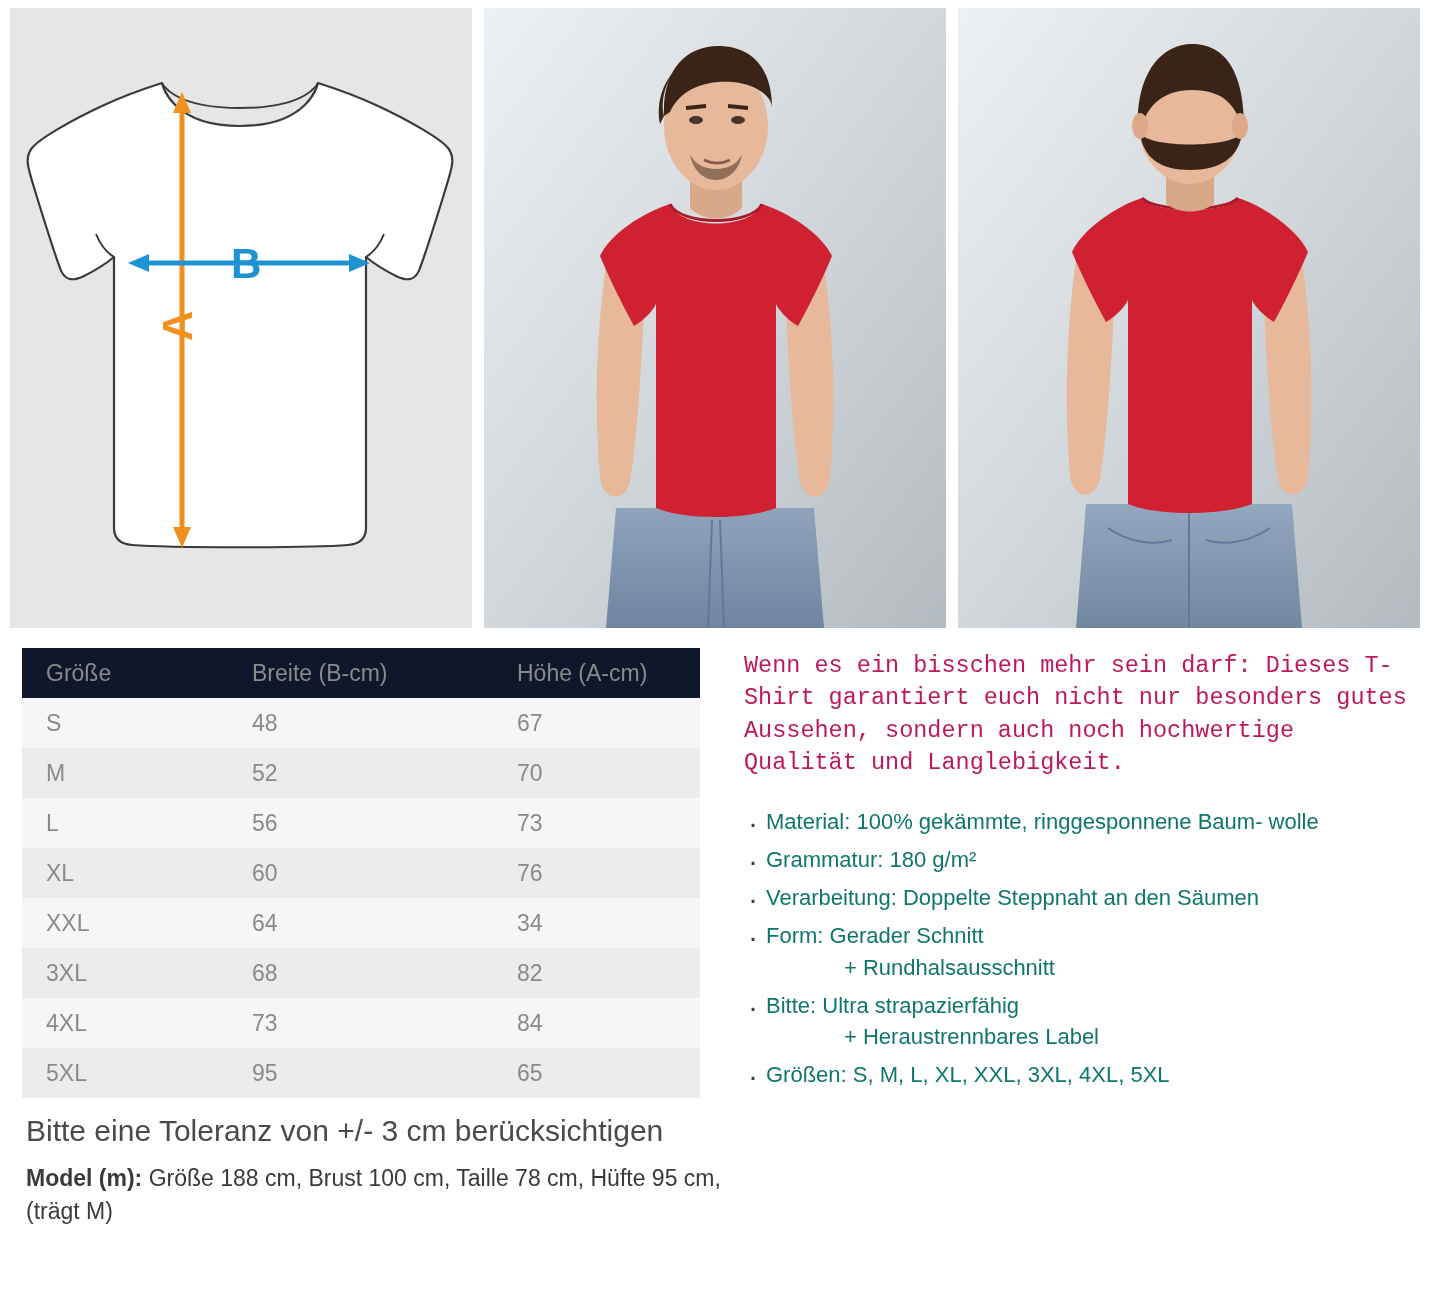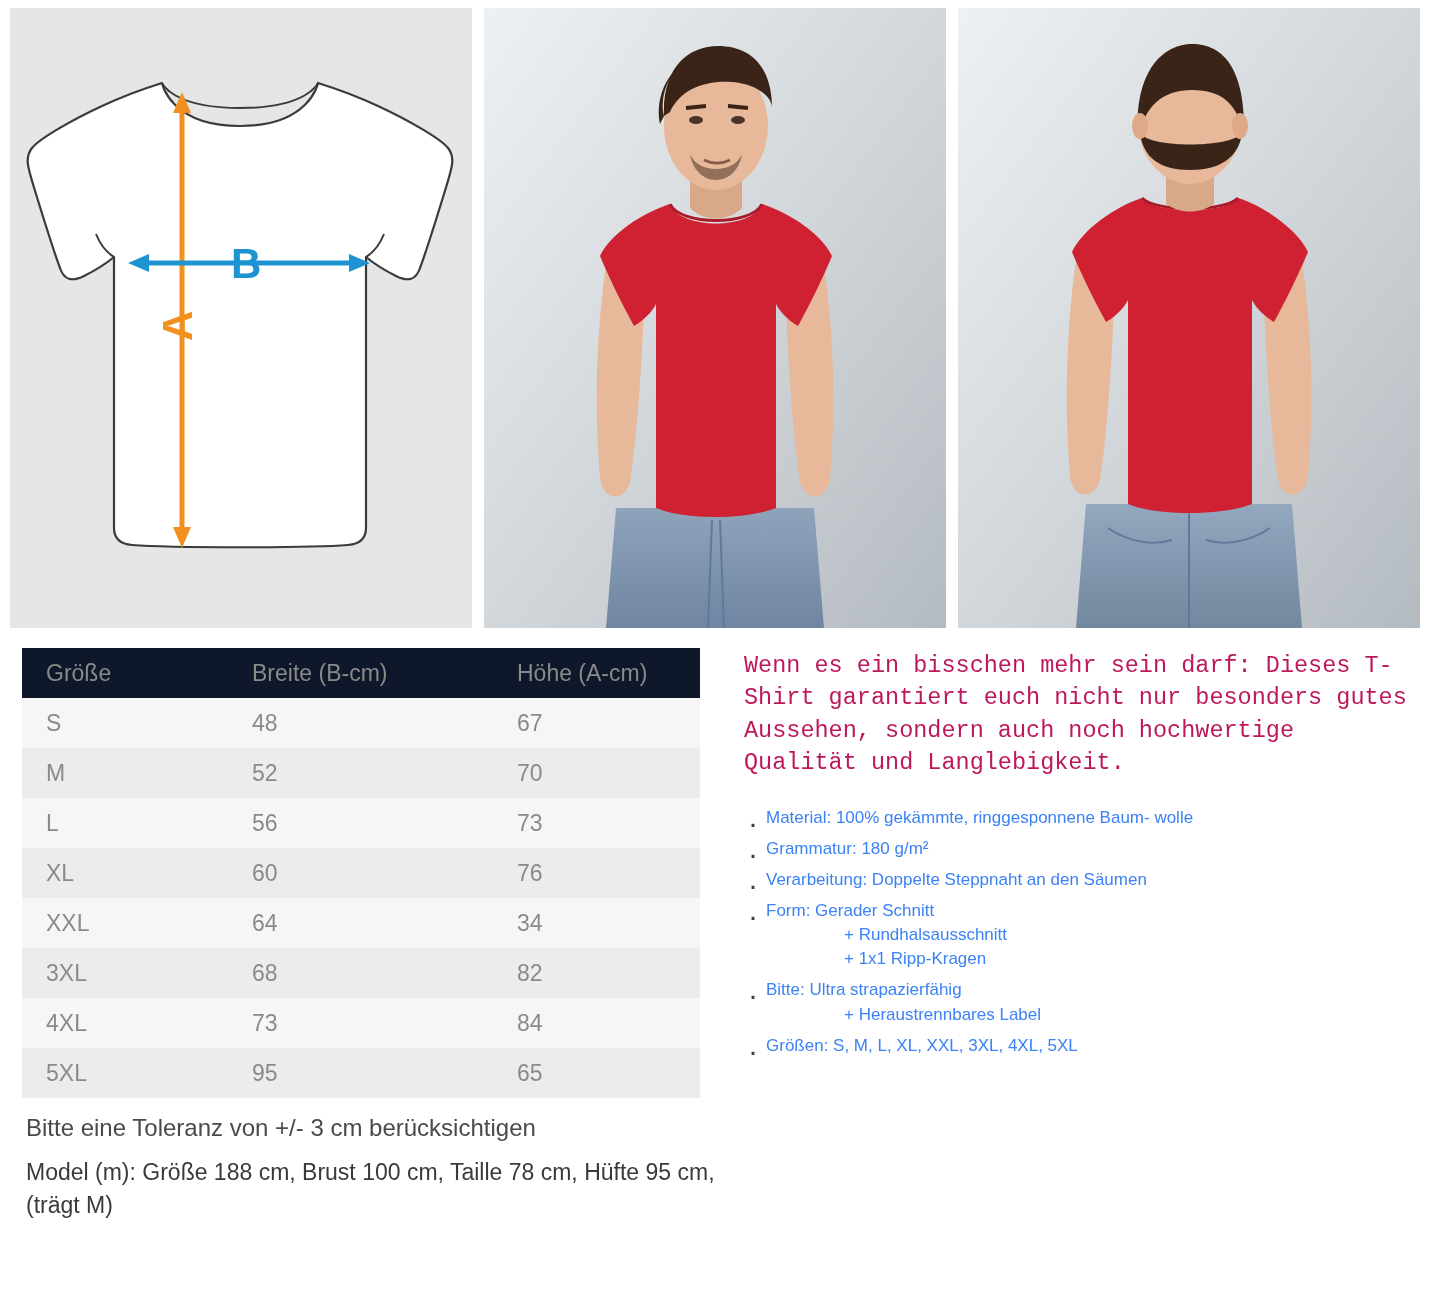--- a/index.html
+++ b/index.html
@@ -86,51 +86,51 @@
     color: #8a8a8a;
   }
   table.size-table col.c1 { width: 206px; }
   table.size-table col.c2 { width: 265px; }
   table.size-table col.c3 { width: 207px; }
   table.size-table tr.head { background: #0f172a; }
   table.size-table tr.odd  { background: #ececec; }
   table.size-table tr.even { background: #f6f6f6; }
 
   .tolerance {
-    font-size: 24px;
+    font-size: 30px;
     color: #4a4a4a;
     margin: 16px 0 0 4px;
   }
   .model-line {
     font-size: 23px;
     color: #3a3a3a;
     margin: 14px 0 0 4px;
     line-height: 1.42;
     width: 700px;
   }
-  .model-line b { font-weight: normal; }
+  .model-line b { font-weight: bold; }
 
   
   .desc-intro {
     font-size: 23.5px;
     line-height: 1.38;
     color: #be185d;
     margin: 0 0 26px 0;
     font-family: Liberation Mono, monospace;
   }
   ul.features {
     list-style: none;
     margin: 0;
     padding: 0;
   }
   ul.features > li {
     position: relative;
-    font-size: 17px;
+    font-size: 22px;
     line-height: 1.42;
-    color: #3b82f6;
+    color: #0f766e;
     padding-left: 22px;
     margin-bottom: 7px;
   }
   ul.features > li::before {
     content: "\00b7";
     position: absolute;
     left: 4px;
     top: -3px;
     font-size: 30px;
     line-height: 1.3;
@@ -343,21 +343,20 @@
       </li>
       <li>
         <span>Grammatur: 180 g/m²</span>
       </li>
       <li>
         <span>Verarbeitung: Doppelte Steppnaht an den Säumen</span>
       </li>
       <li>
         <span>Form: Gerader Schnitt</span>
         <span class="sub">+ Rundhalsausschnitt</span>
-        <span class="sub">+ 1x1 Ripp-Kragen</span>
       </li>
       <li>
         <span>Bitte: Ultra strapazierfähig</span>
         <span class="sub">+ Heraustrennbares Label</span>
       </li>
       <li class="sizes-li">
         <span>Größen:  S, M, L, XL, XXL, 3XL, 4XL, 5XL</span>
       </li>
     </ul>
   </div>

